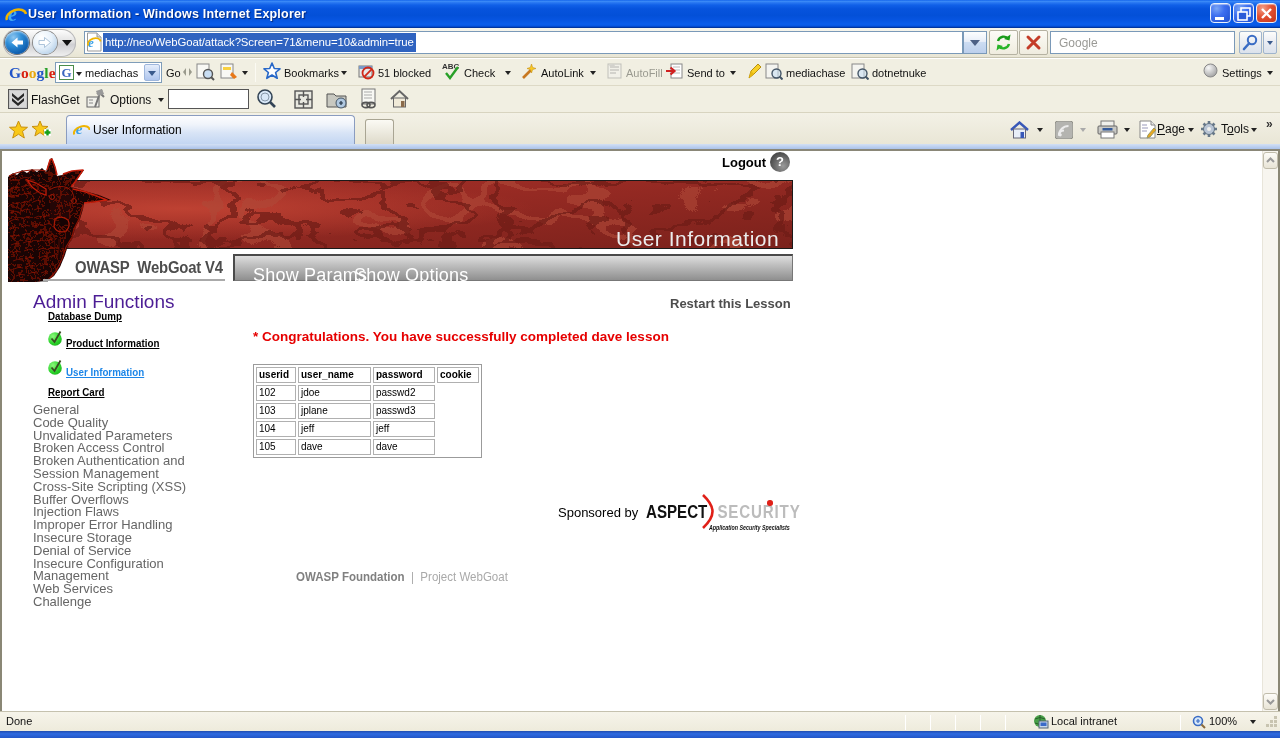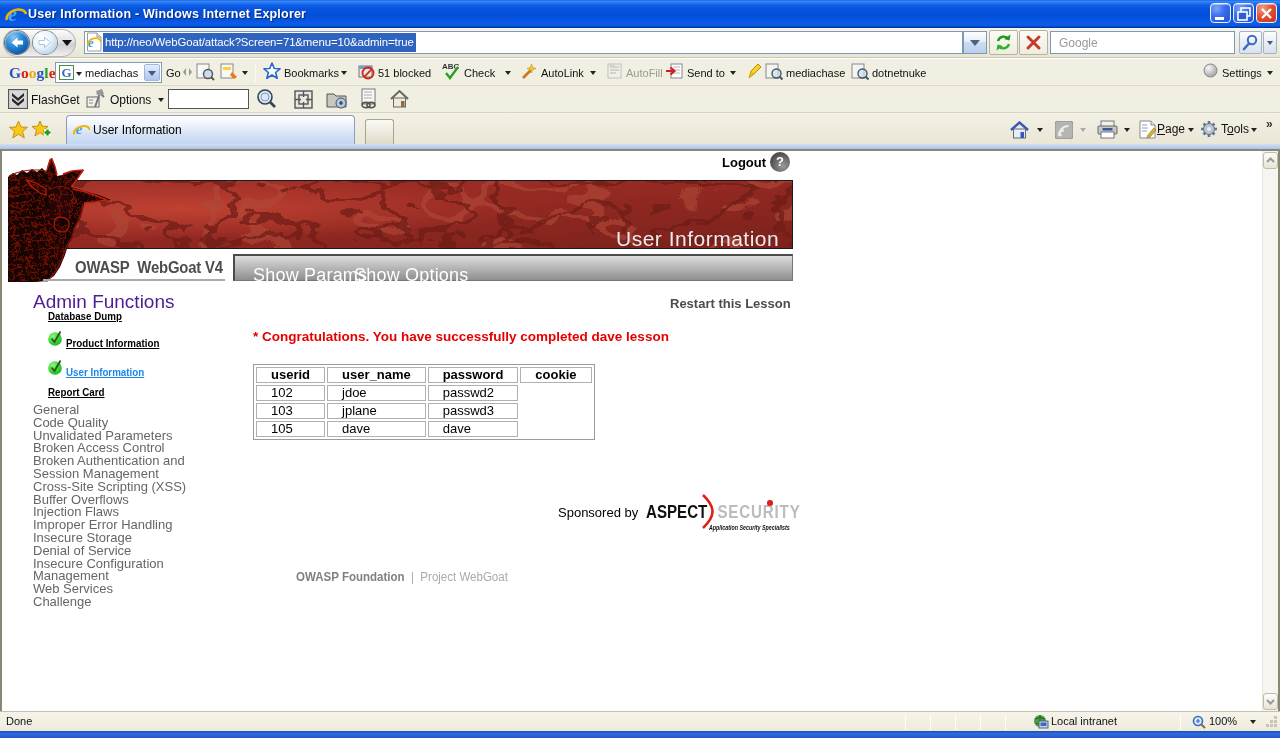--- a/index.html
+++ b/index.html
@@ -67,21 +67,21 @@
 #goat{left:8px;top:157px;width:107px;height:126px}
 #owasp{left:75px;top:259px;font-size:16px;font-weight:bold;color:#4d4d4d;letter-spacing:-.2px;transform:scaleX(.93);transform-origin:0 0;white-space:nowrap}
 #owaspline{left:43px;top:279px;width:182px;height:2px;background:#aaa}
 #graybar{left:233px;top:254px;width:560px;height:27px;background:linear-gradient(180deg,#dedede 0%,#bdbdbd 40%,#8f8f8f 100%);border-top:2px solid #4a4a4a;border-left:2px solid #4a4a4a;border-right:1px solid #777;border-bottom:1px solid #777}
 #graybar span{position:absolute;top:9px;color:#fff;font-weight:normal;font-size:18px;letter-spacing:.2px}
 .mlink{font-size:11.5px;font-weight:bold;color:#000;text-decoration:underline;transform:scaleX(.85);transform-origin:0 0;white-space:nowrap}
 #menucats{left:33px;top:404px;font-size:13px;color:#666;line-height:12.8px;width:210px}
 #restart{left:670px;top:296px;font-size:13px;font-weight:bold;color:#4d4d4d}
 #congrats{left:253px;top:329px;font-size:13.5px;font-weight:bold;color:#e60000}
 #dtable{left:253px;top:364px;border-collapse:separate;border-spacing:2px;border:1px solid #9b9b9b;font-size:13px;color:#000}
-#dtable td{border:1px solid #b0b0b0;height:14px;line-height:14px;padding:0 14px;font-size:13px;white-space:nowrap}
+#dtable td{border:1px solid #b0b0b0;height:14px;line-height:14px;padding:0 2px;font-size:10px;white-space:nowrap}
 #dtable td.h{font-weight:bold}
 #dtable td.e{border:none}
 #sponsored{left:558px;top:505px;font-size:13px;color:#000}
 #footer{left:296px;top:570px;font-size:12px;font-weight:bold;color:#808080;transform:scaleX(.96);transform-origin:0 0;white-space:nowrap}
 #footer .l2{color:#a9a9a9;font-weight:normal}
 </style></head>
 <body>
 
 <div id="titlebar"></div>
 <svg class="abs" style="left:5px;top:3px" width="22" height="22" viewBox="0 0 22 22">
@@ -551,20 +551,26 @@
         <td>passwd2</td>
         <td class="e"></td>
       </tr>
  <tr>
         <td>103</td>
         <td>jplane</td>
         <td>passwd3</td>
         <td class="e"></td>
       </tr>
  <tr>
+        <td>104</td>
+        <td>jeff</td>
+        <td>jeff</td>
+        <td class="e"></td>
+      </tr>
+ <tr>
         <td>105</td>
         <td>dave</td>
         <td>dave</td>
         <td class="e"></td>
       </tr>
 </tbody>
   </table>
 
 <div class="pg" id="sponsored">Sponsored by</div>
 <div class="pg" style="left:646px;top:502px;font-size:18px;font-weight:bold;color:#111;transform:scaleX(.84);transform-origin:0 0;white-space:nowrap">ASPECT<span style="color:#bcbcbc;margin-left:12px;letter-spacing:1px">SECURITY</span></div>

